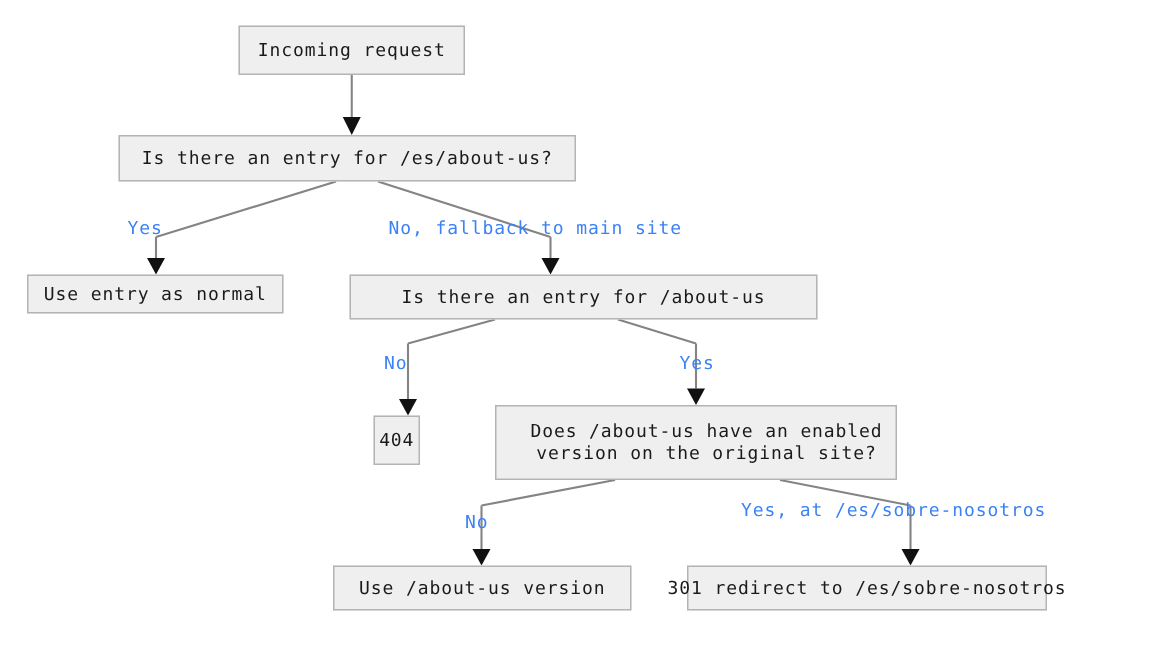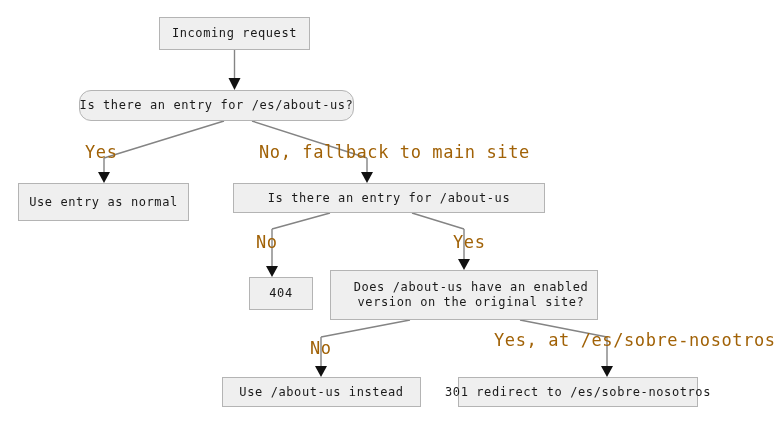--- a/index.html
+++ b/index.html
@@ -34,23 +34,23 @@
     letter-spacing: 0.6px;
     display: flex;
     align-items: center;
     justify-content: center;
     text-align: center;
     white-space: pre;
     user-select: none;
   }
   .edge-label {
     position: absolute;
-    color: #a16207;
+    color: #3b82f6;
     font-family: "DejaVu Sans Mono", "Liberation Mono", monospace;
-    font-size: 17px;
+    font-size: 12px;
     line-height: 14px;
     letter-spacing: 0.6px;
     white-space: pre;
     background: transparent;
     user-select: none;
   }
   svg.edges {
     position: absolute;
     left: 0;
     top: 0;
@@ -89,27 +89,27 @@
         <polygon points="361,172 373,172 367,183" class="arrowhead"></polygon>
         <polygon points="266,266 278,266 272,277" class="arrowhead"></polygon>
         <polygon points="458,259 470,259 464,270" class="arrowhead"></polygon>
         <polygon points="315,366 327,366 321,377" class="arrowhead"></polygon>
         <polygon points="601,366 613,366 607,377" class="arrowhead"></polygon>
       </g>
   </svg>
 
   <div id="nodes-layer">
       <div class="node" style="left: 159px; top: 17px; width: 151px; height: 33px;">Incoming request</div>
-      <div class="node" style="left: 79px; top: 90px; width: 275px; height: 31px; border-radius: 12px;">Is there an entry for /es/about-us?</div>
-      <div class="node" style="left: 18px; top: 183px; width: 171px; height: 38px;">Use entry as normal</div>
+      <div class="node" style="left: 79px; top: 90px; width: 305px; height: 31px;">Is there an entry for /es/about-us?</div>
+      <div class="node" style="left: 18px; top: 183px; width: 171px; height: 26px;">Use entry as normal</div>
       <div class="node" style="left: 233px; top: 183px; width: 312px; height: 30px;">Is there an entry for /about-us</div>
-      <div class="node" style="left: 249px; top: 277px; width: 64px; height: 33px;">404</div>
+      <div class="node" style="left: 249px; top: 277px; width: 31px; height: 33px;">404</div>
       <div class="node" style="left: 330px; top: 270px; width: 268px; height: 50px; padding-left: 14px;">Does /about-us have an enabled
 version on the original site?</div>
-      <div class="node" style="left: 222px; top: 377px; width: 199px; height: 30px;">Use /about-us instead</div>
+      <div class="node" style="left: 222px; top: 377px; width: 199px; height: 30px;">Use /about-us version</div>
       <div class="node" style="left: 458px; top: 377px; width: 240px; height: 30px;">301 redirect to /es/sobre-nosotros</div>
     </div>
   <div id="labels-layer">
       <div class="edge-label" style="left: 85px; top: 145px;">Yes</div>
       <div class="edge-label" style="left: 259px; top: 145px;">No, fallback to main site</div>
       <div class="edge-label" style="left: 256px; top: 235px;">No</div>
       <div class="edge-label" style="left: 453px; top: 235px;">Yes</div>
       <div class="edge-label" style="left: 310px; top: 341px;">No</div>
       <div class="edge-label" style="left: 494px; top: 333px;">Yes, at /es/sobre-nosotros</div>
     </div>

